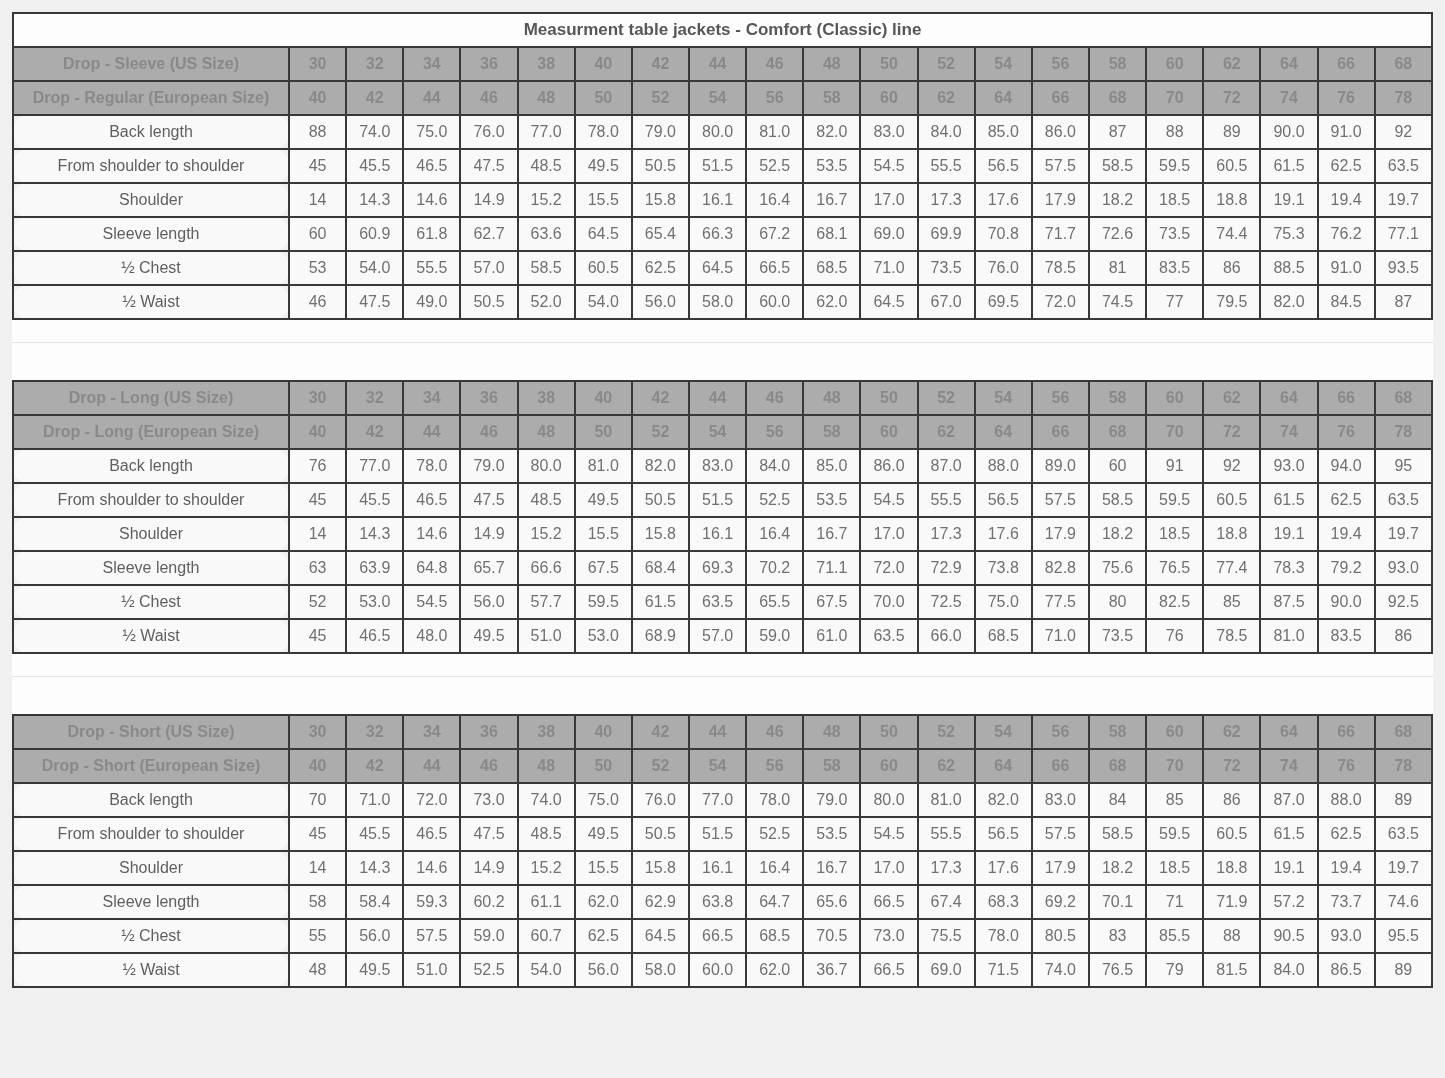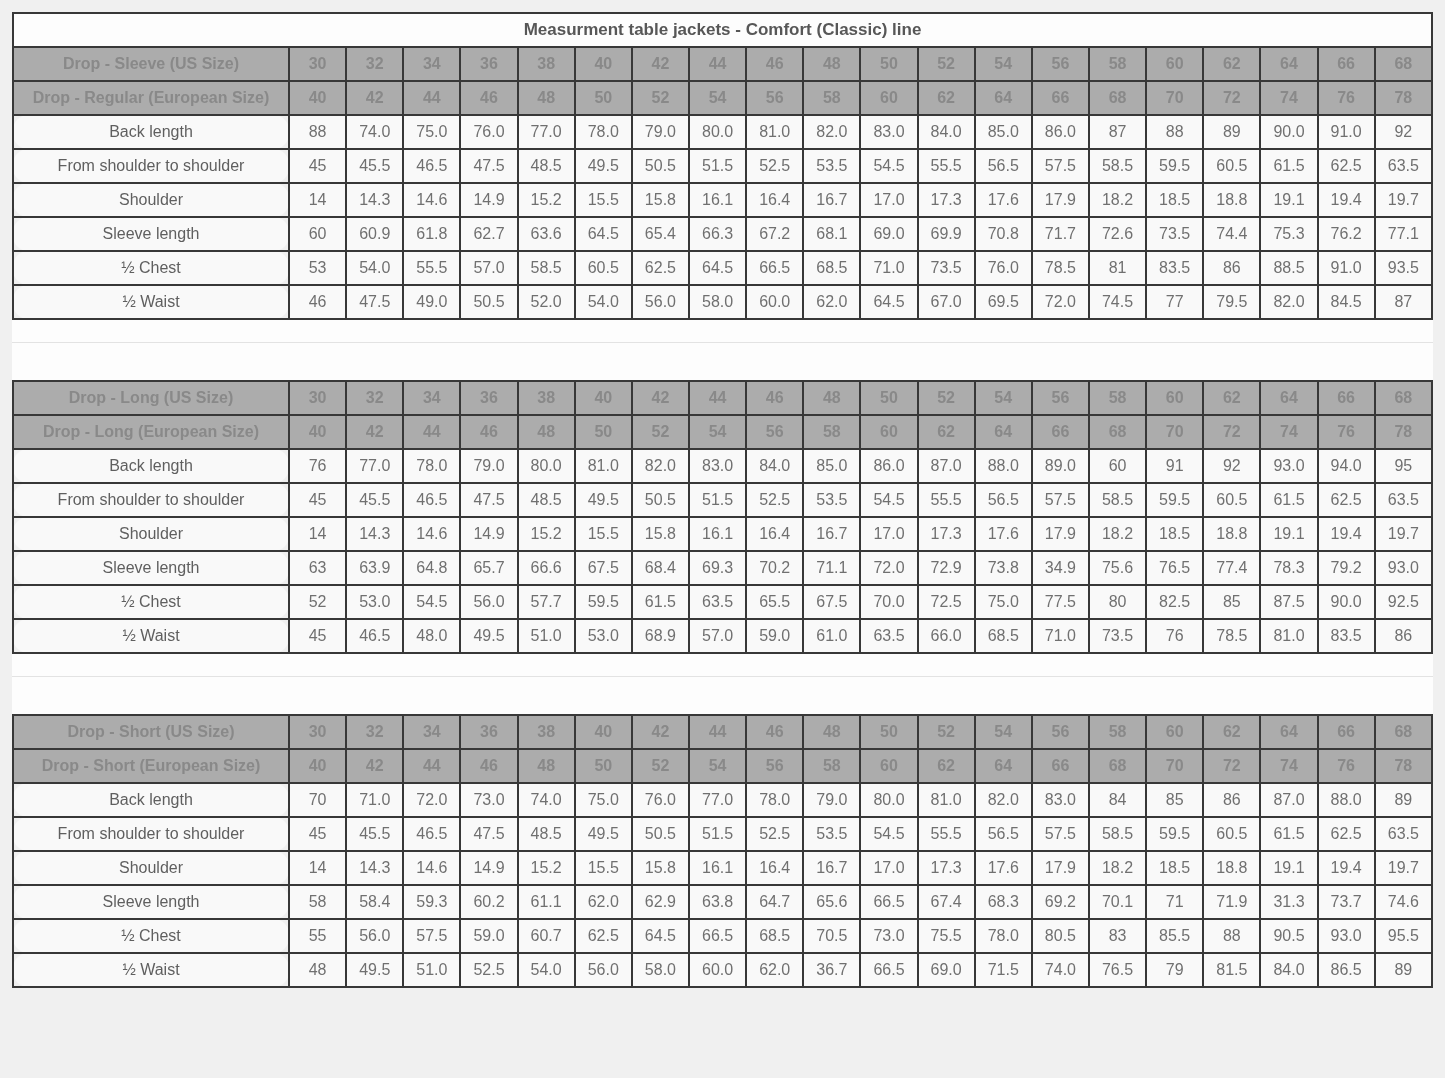--- a/index.html
+++ b/index.html
@@ -433,21 +433,21 @@
           <td class="value-cell">65.7</td>
           <td class="value-cell">66.6</td>
           <td class="value-cell">67.5</td>
           <td class="value-cell">68.4</td>
           <td class="value-cell">69.3</td>
           <td class="value-cell">70.2</td>
           <td class="value-cell">71.1</td>
           <td class="value-cell">72.0</td>
           <td class="value-cell">72.9</td>
           <td class="value-cell">73.8</td>
-          <td class="value-cell">34.9</td>
+          <td class="value-cell">82.8</td>
           <td class="value-cell">75.6</td>
           <td class="value-cell">76.5</td>
           <td class="value-cell">77.4</td>
           <td class="value-cell">78.3</td>
           <td class="value-cell">79.2</td>
           <td class="value-cell">93.0</td>
         </tr>
         <tr class="data-row">
           <td class="label-cell">½ Chest</td>
           <td class="value-cell">52</td>
@@ -654,21 +654,21 @@
           <td class="value-cell">63.8</td>
           <td class="value-cell">64.7</td>
           <td class="value-cell">65.6</td>
           <td class="value-cell">66.5</td>
           <td class="value-cell">67.4</td>
           <td class="value-cell">68.3</td>
           <td class="value-cell">69.2</td>
           <td class="value-cell">70.1</td>
           <td class="value-cell">71</td>
           <td class="value-cell">71.9</td>
-          <td class="value-cell">31.3</td>
+          <td class="value-cell">57.2</td>
           <td class="value-cell">73.7</td>
           <td class="value-cell">74.6</td>
         </tr>
         <tr class="data-row">
           <td class="label-cell">½ Chest</td>
           <td class="value-cell">55</td>
           <td class="value-cell">56.0</td>
           <td class="value-cell">57.5</td>
           <td class="value-cell">59.0</td>
           <td class="value-cell">60.7</td>

